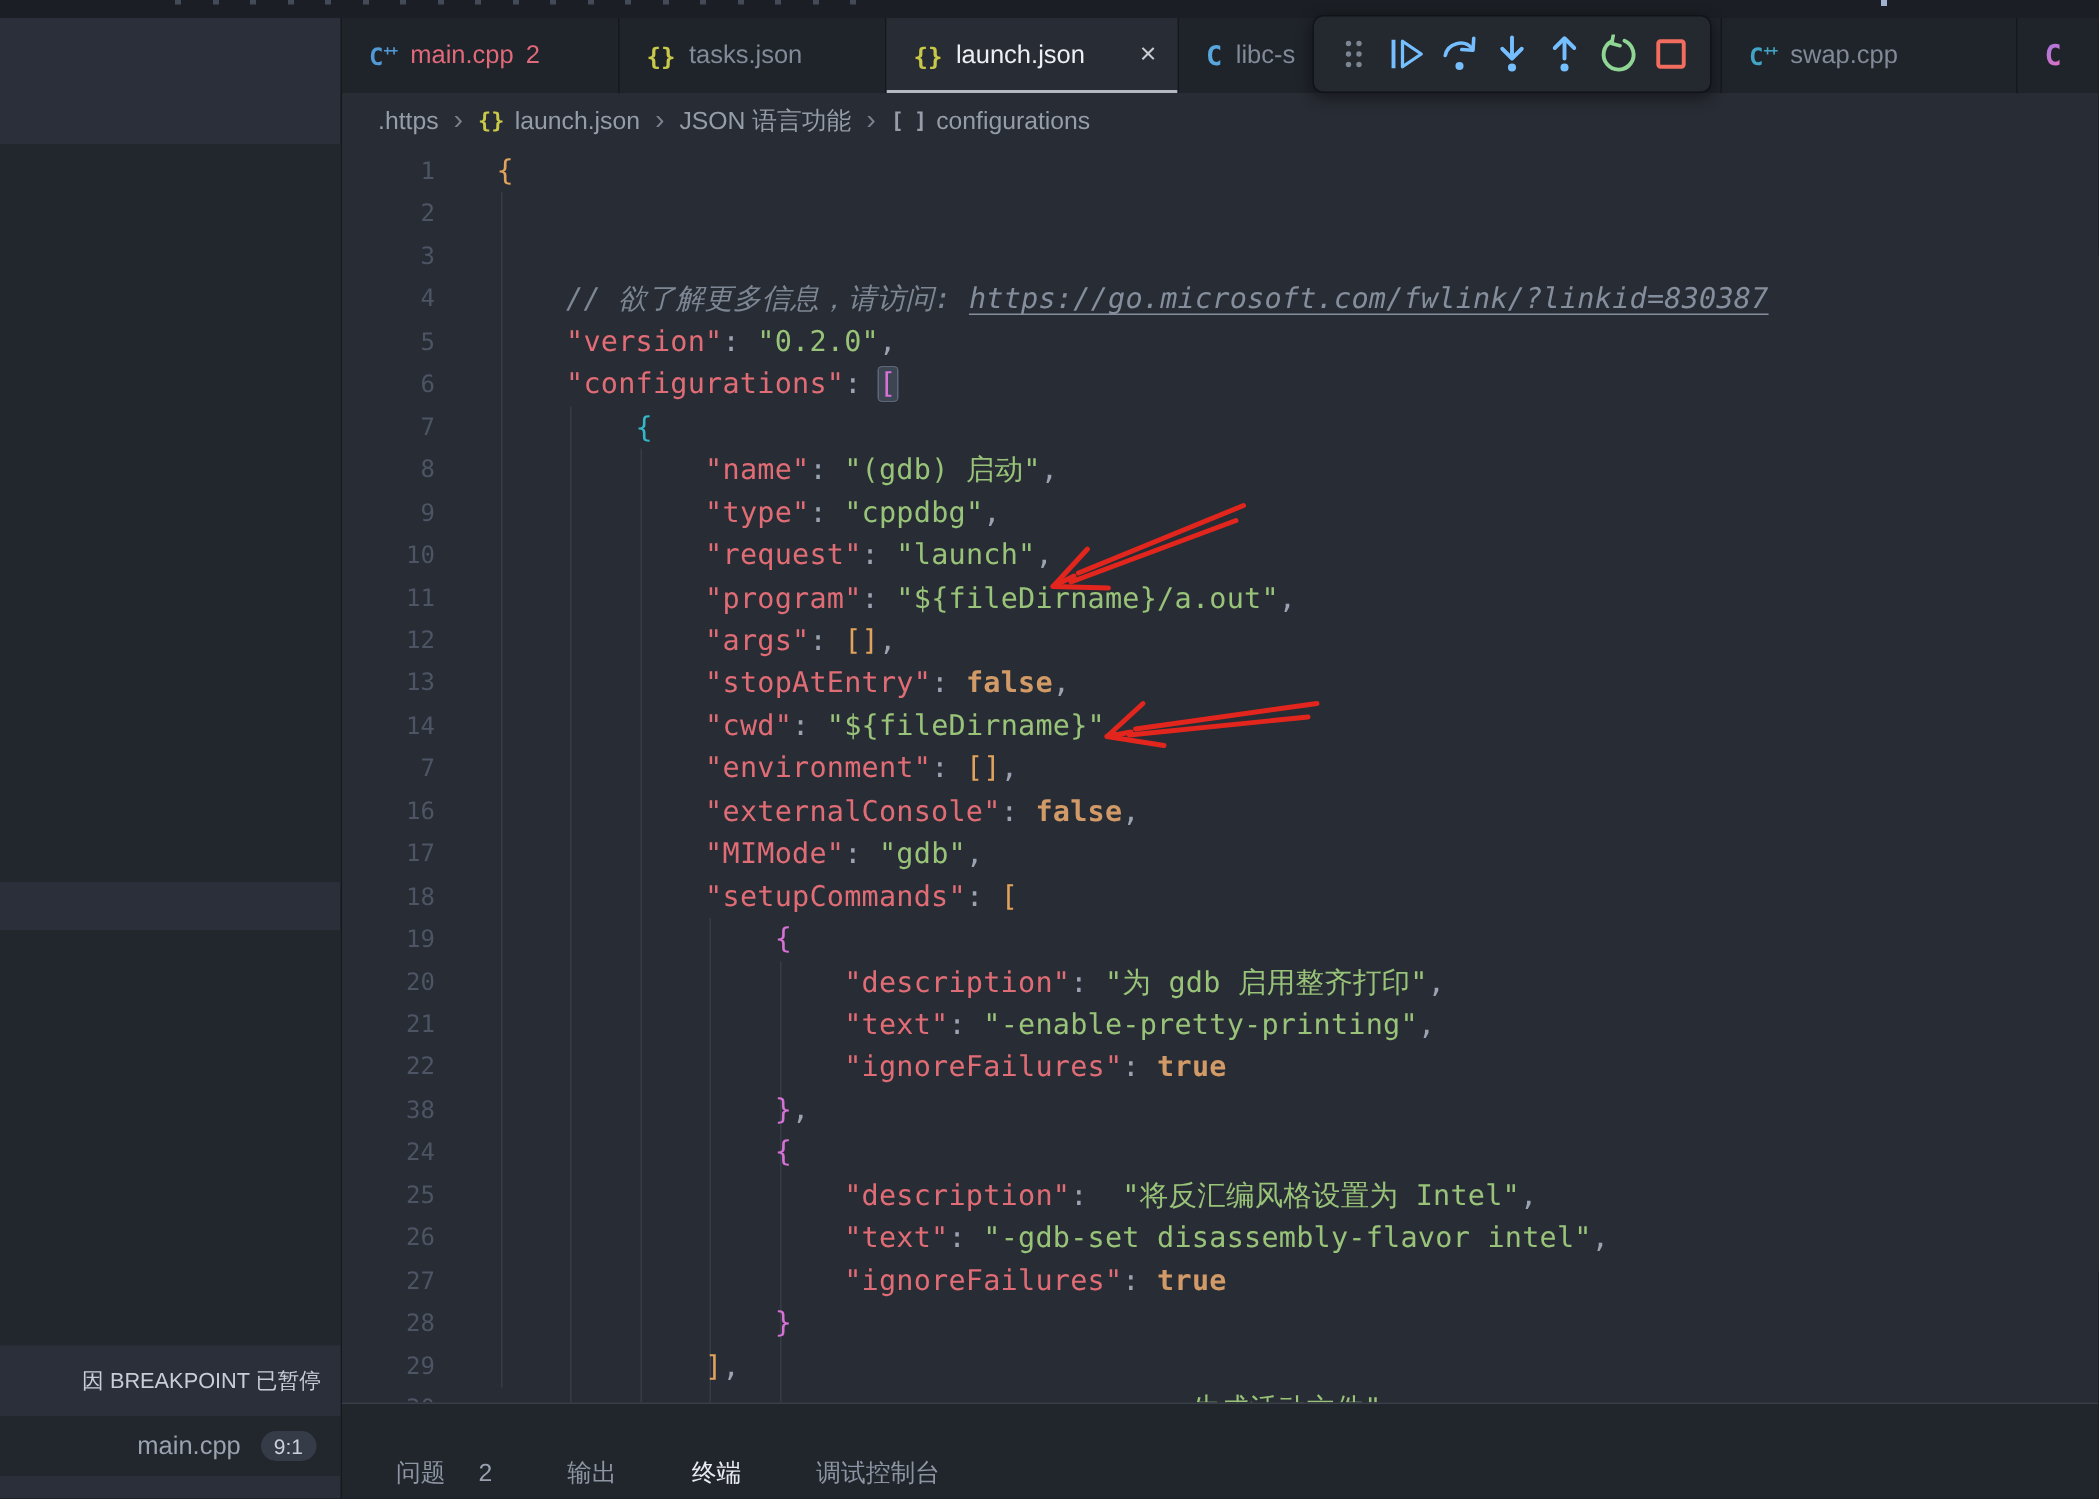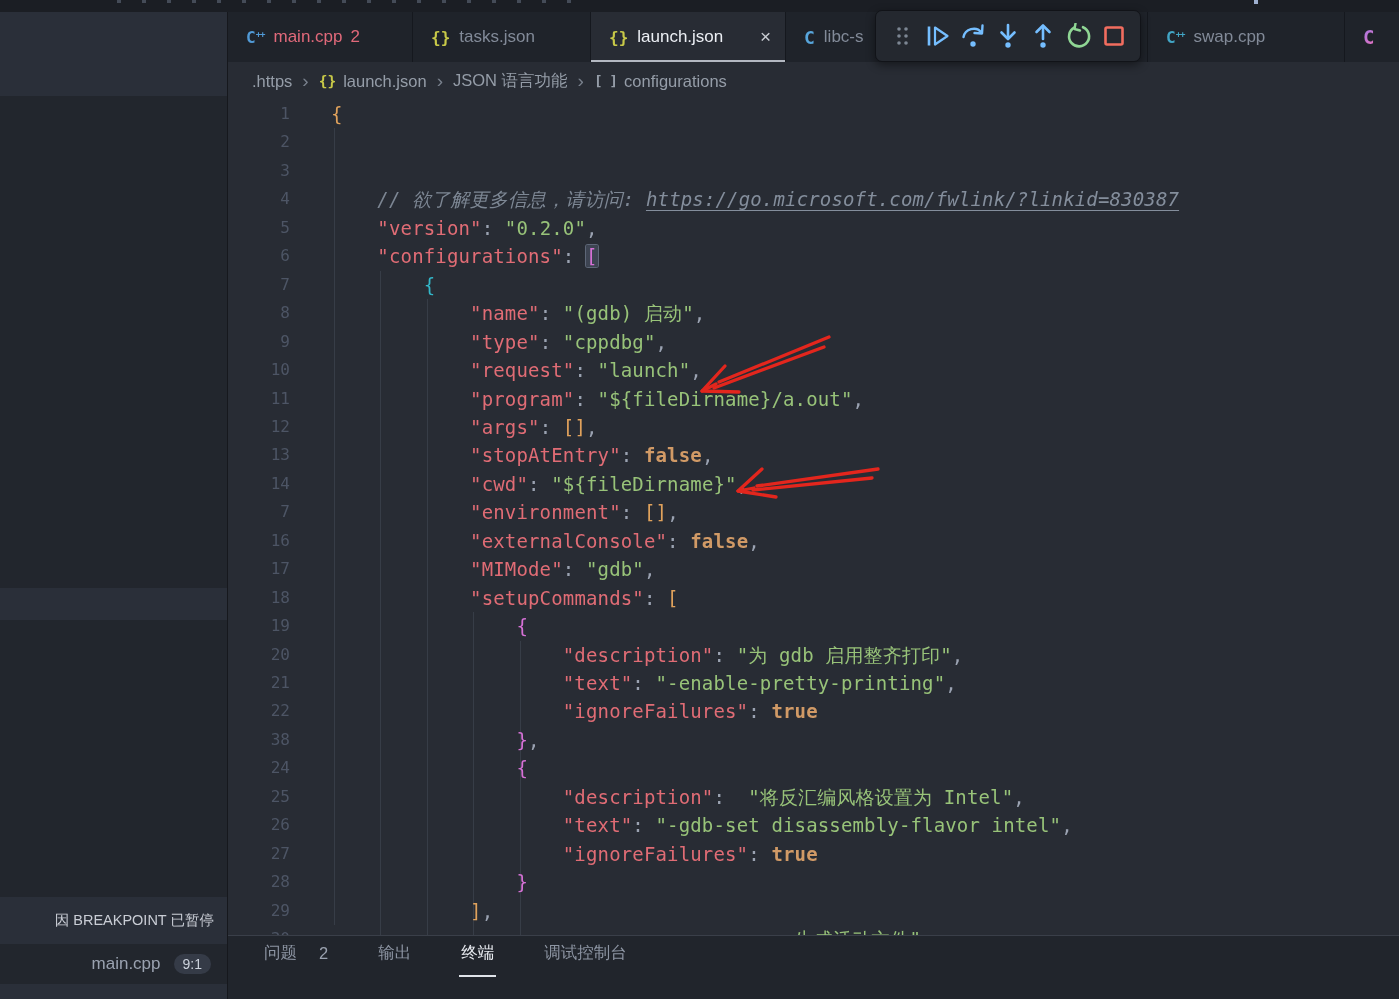--- a/index.html
+++ b/index.html
@@ -116,21 +116,21 @@
   .code-line .b3{ color:#33b7c9; }
   .code-line .match{ background:#3d4452; box-shadow:0 0 0 1px #5e6778; border-radius:2px; }
   .iguide{ position:absolute; width:1px; background:#373d47; }
 
   
   .arrows{ position:absolute; left:0; top:0; width:1399px; height:999px; pointer-events:none; z-index:8; }
 
   
   .panel{
     position:absolute; left:228px; top:935px; width:1171px; height:64px; background:#21252c;
-    border-top:1px solid #3a3f49; display:flex; align-items:flex-start; padding-left:34px; gap:46px;
+    border-top:1px solid #3a3f49; display:flex; align-items:flex-end; padding-left:34px; gap:46px;
   }
   .ptab{ color:#8d95a3; font-size:16.5px; position:relative; display:flex; gap:22px; align-items:center; padding:6px 2px; }
   .ptab.active{ color:#e9ecf1; }
   .ptab.active::after{ content:""; position:absolute; left:0; right:0; bottom:-7px; height:2px; background:#dfe3e9; }
   .ptab .badge{ color:#9aa2af; }
 </style>
 </head>
 <body>
 
 <div class="root">

